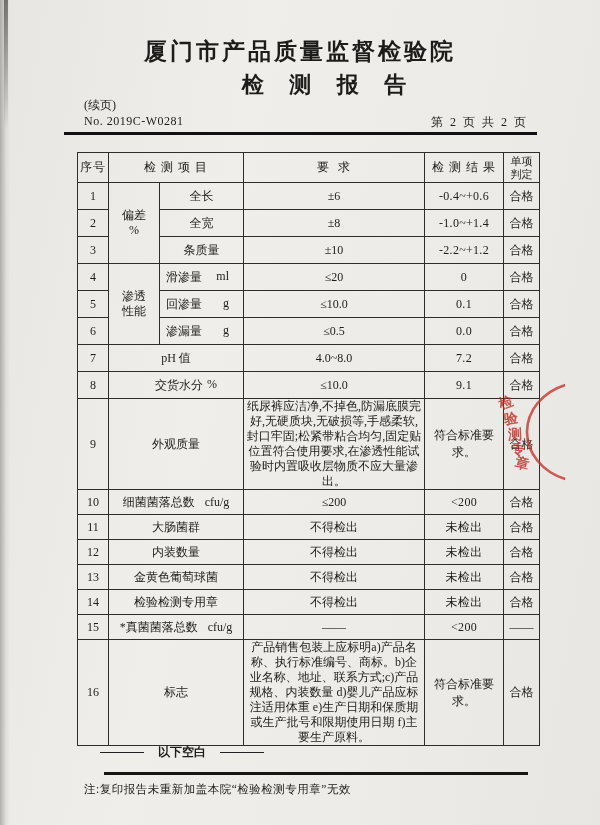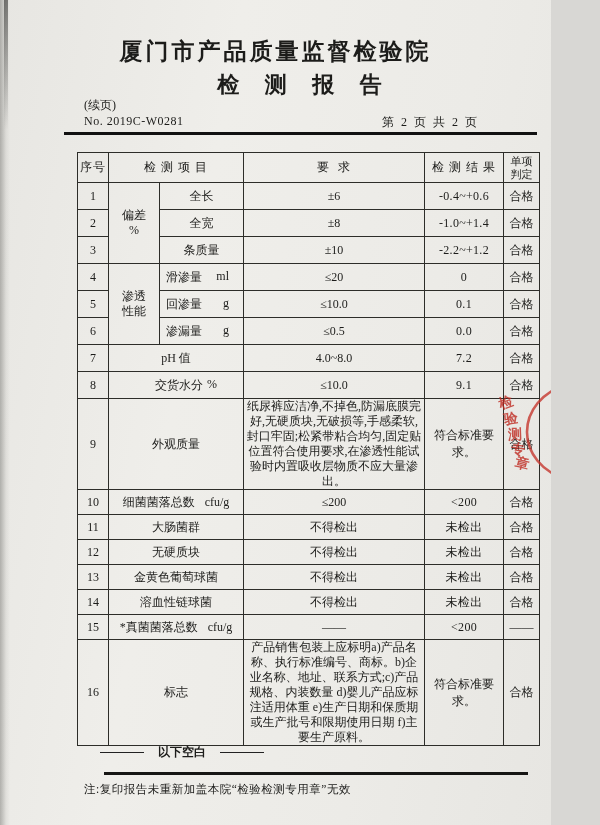--- a/index.html
+++ b/index.html
@@ -3,21 +3,21 @@
 <meta charset="utf-8">
 <style>
   html,body{margin:0;padding:0;}
   body{
     width:600px;height:825px;
     font-family:"Liberation Serif","DejaVu Serif",serif;
     color:#1c1c1a;
     background:#d8d7d4;
   }
   .page{
-    position:relative;width:551px;height:825px;overflow:hidden;
+    position:relative;width:600px;height:825px;overflow:hidden;
     background:linear-gradient(100deg,#e7e6e2 0%,#efeeea 35%,#ecebe7 70%,#e7e6e2 100%);
   }
   .edge-left{
     position:absolute;left:0;top:0;width:10px;height:825px;
     background:linear-gradient(to right,rgba(80,80,76,.38),rgba(80,80,76,.08) 60%,rgba(80,80,76,0));
   }
   .corner-mark{
     position:absolute;left:4px;top:0;width:4px;height:130px;
     background:linear-gradient(to bottom,rgba(30,30,28,.55),rgba(30,30,28,0));
   }
@@ -211,35 +211,35 @@
       </tr>
       <tr style="height:25px">
         <td>11</td>
         <td class="item2" colspan="2">大肠菌群</td>
         <td>不得检出</td>
         <td class="res">未检出</td>
         <td>合格</td>
       </tr>
       <tr style="height:25px">
         <td>12</td>
-        <td class="item2" colspan="2">无硬质块</td>
+        <td class="item2" colspan="2">内装数量</td>
         <td>不得检出</td>
         <td class="res">未检出</td>
         <td>合格</td>
       </tr>
       <tr style="height:25px">
         <td>13</td>
         <td class="item2" colspan="2">金黄色葡萄球菌</td>
         <td>不得检出</td>
         <td class="res">未检出</td>
         <td>合格</td>
       </tr>
       <tr style="height:25px">
         <td>14</td>
-        <td class="item2" colspan="2">溶血性链球菌</td>
+        <td class="item2" colspan="2">检验检测专用章</td>
         <td>不得检出</td>
         <td class="res">未检出</td>
         <td>合格</td>
       </tr>
       <tr style="height:25px">
         <td>15</td>
         <td class="item2" colspan="2">
           <span>*真菌菌落总数</span><span class="unit-inline">cfu/g</span>
         </td>
         <td>——</td>

